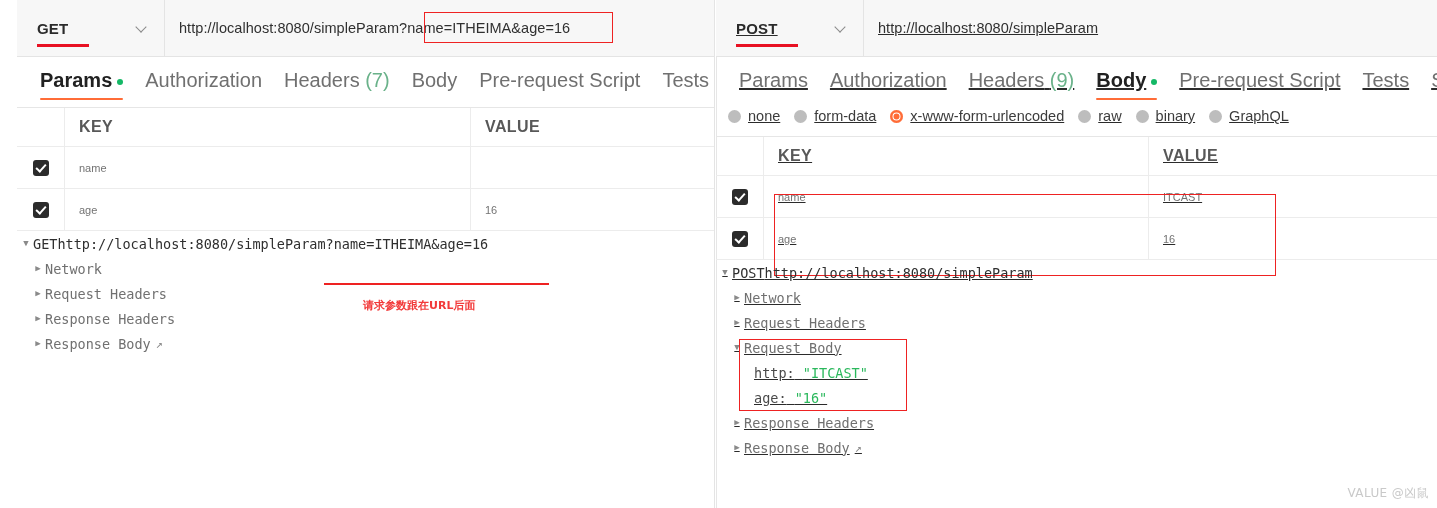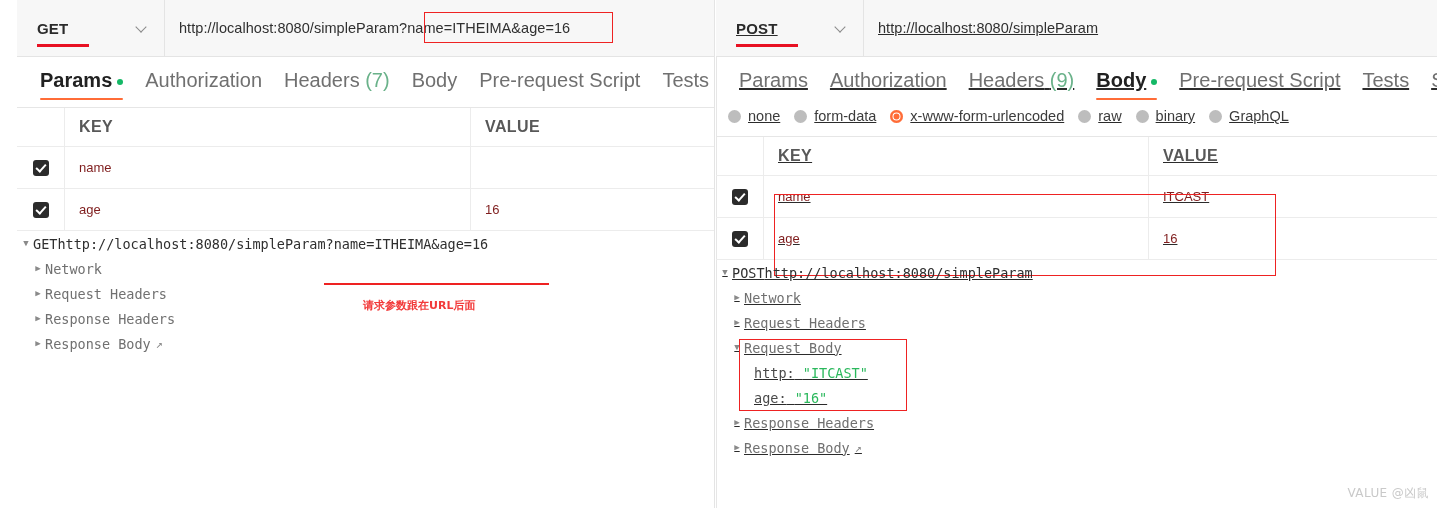--- a/index.html
+++ b/index.html
@@ -205,22 +205,22 @@
   .ptable .prow {
     display: flex;
     align-items: stretch;
     border-bottom: 1px solid #ececec;
     height: 41px;
   }
   .ptable .prow.head { height: 38px; }
   .pcell {
     display: flex;
     align-items: center;
-    font-size: 13px;
-    color: #7f1d1d;
+    font-size: 11px;
+    color: #737373;
     box-sizing: border-box;
   }
   .c-check {
     width: 48px;
     justify-content: center;
     border-right: 1px solid #ececec;
   }
   .c-key   { flex: 0 0 406px; padding-left: 14px; border-right: 1px solid #ececec; }
   .c-value { flex: 1;         padding-left: 14px; }
   .prow.head .pcell {

